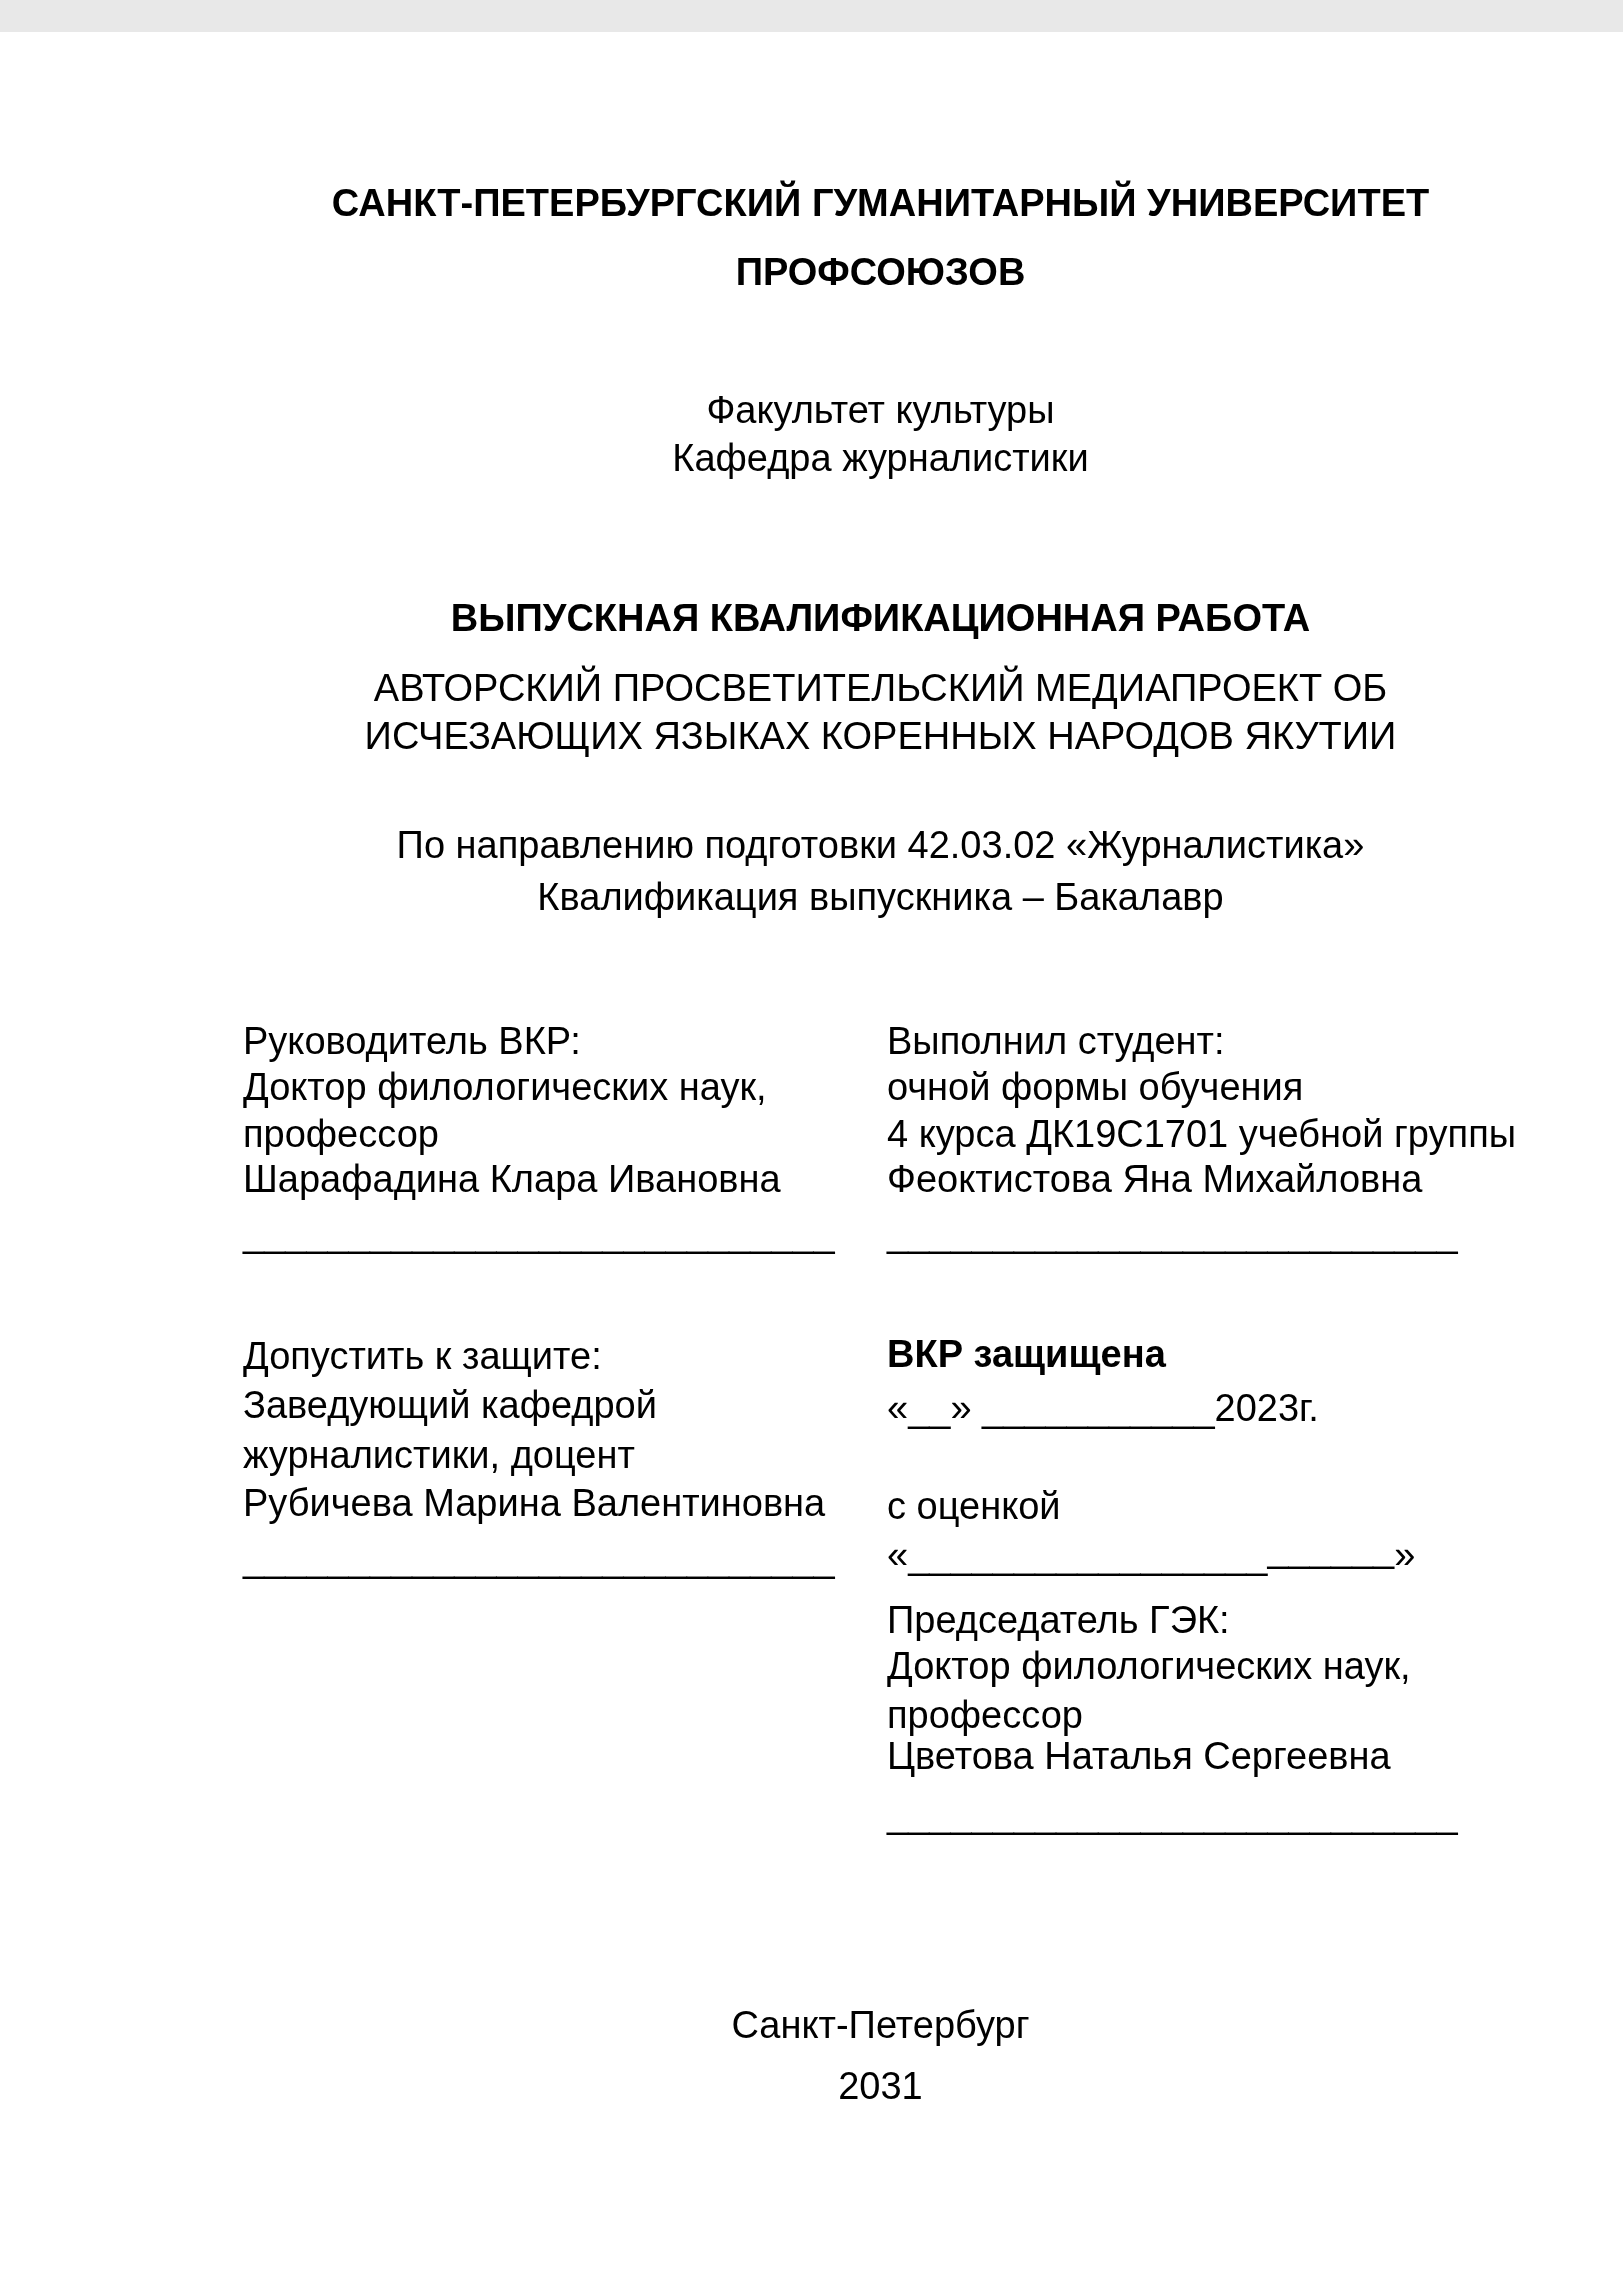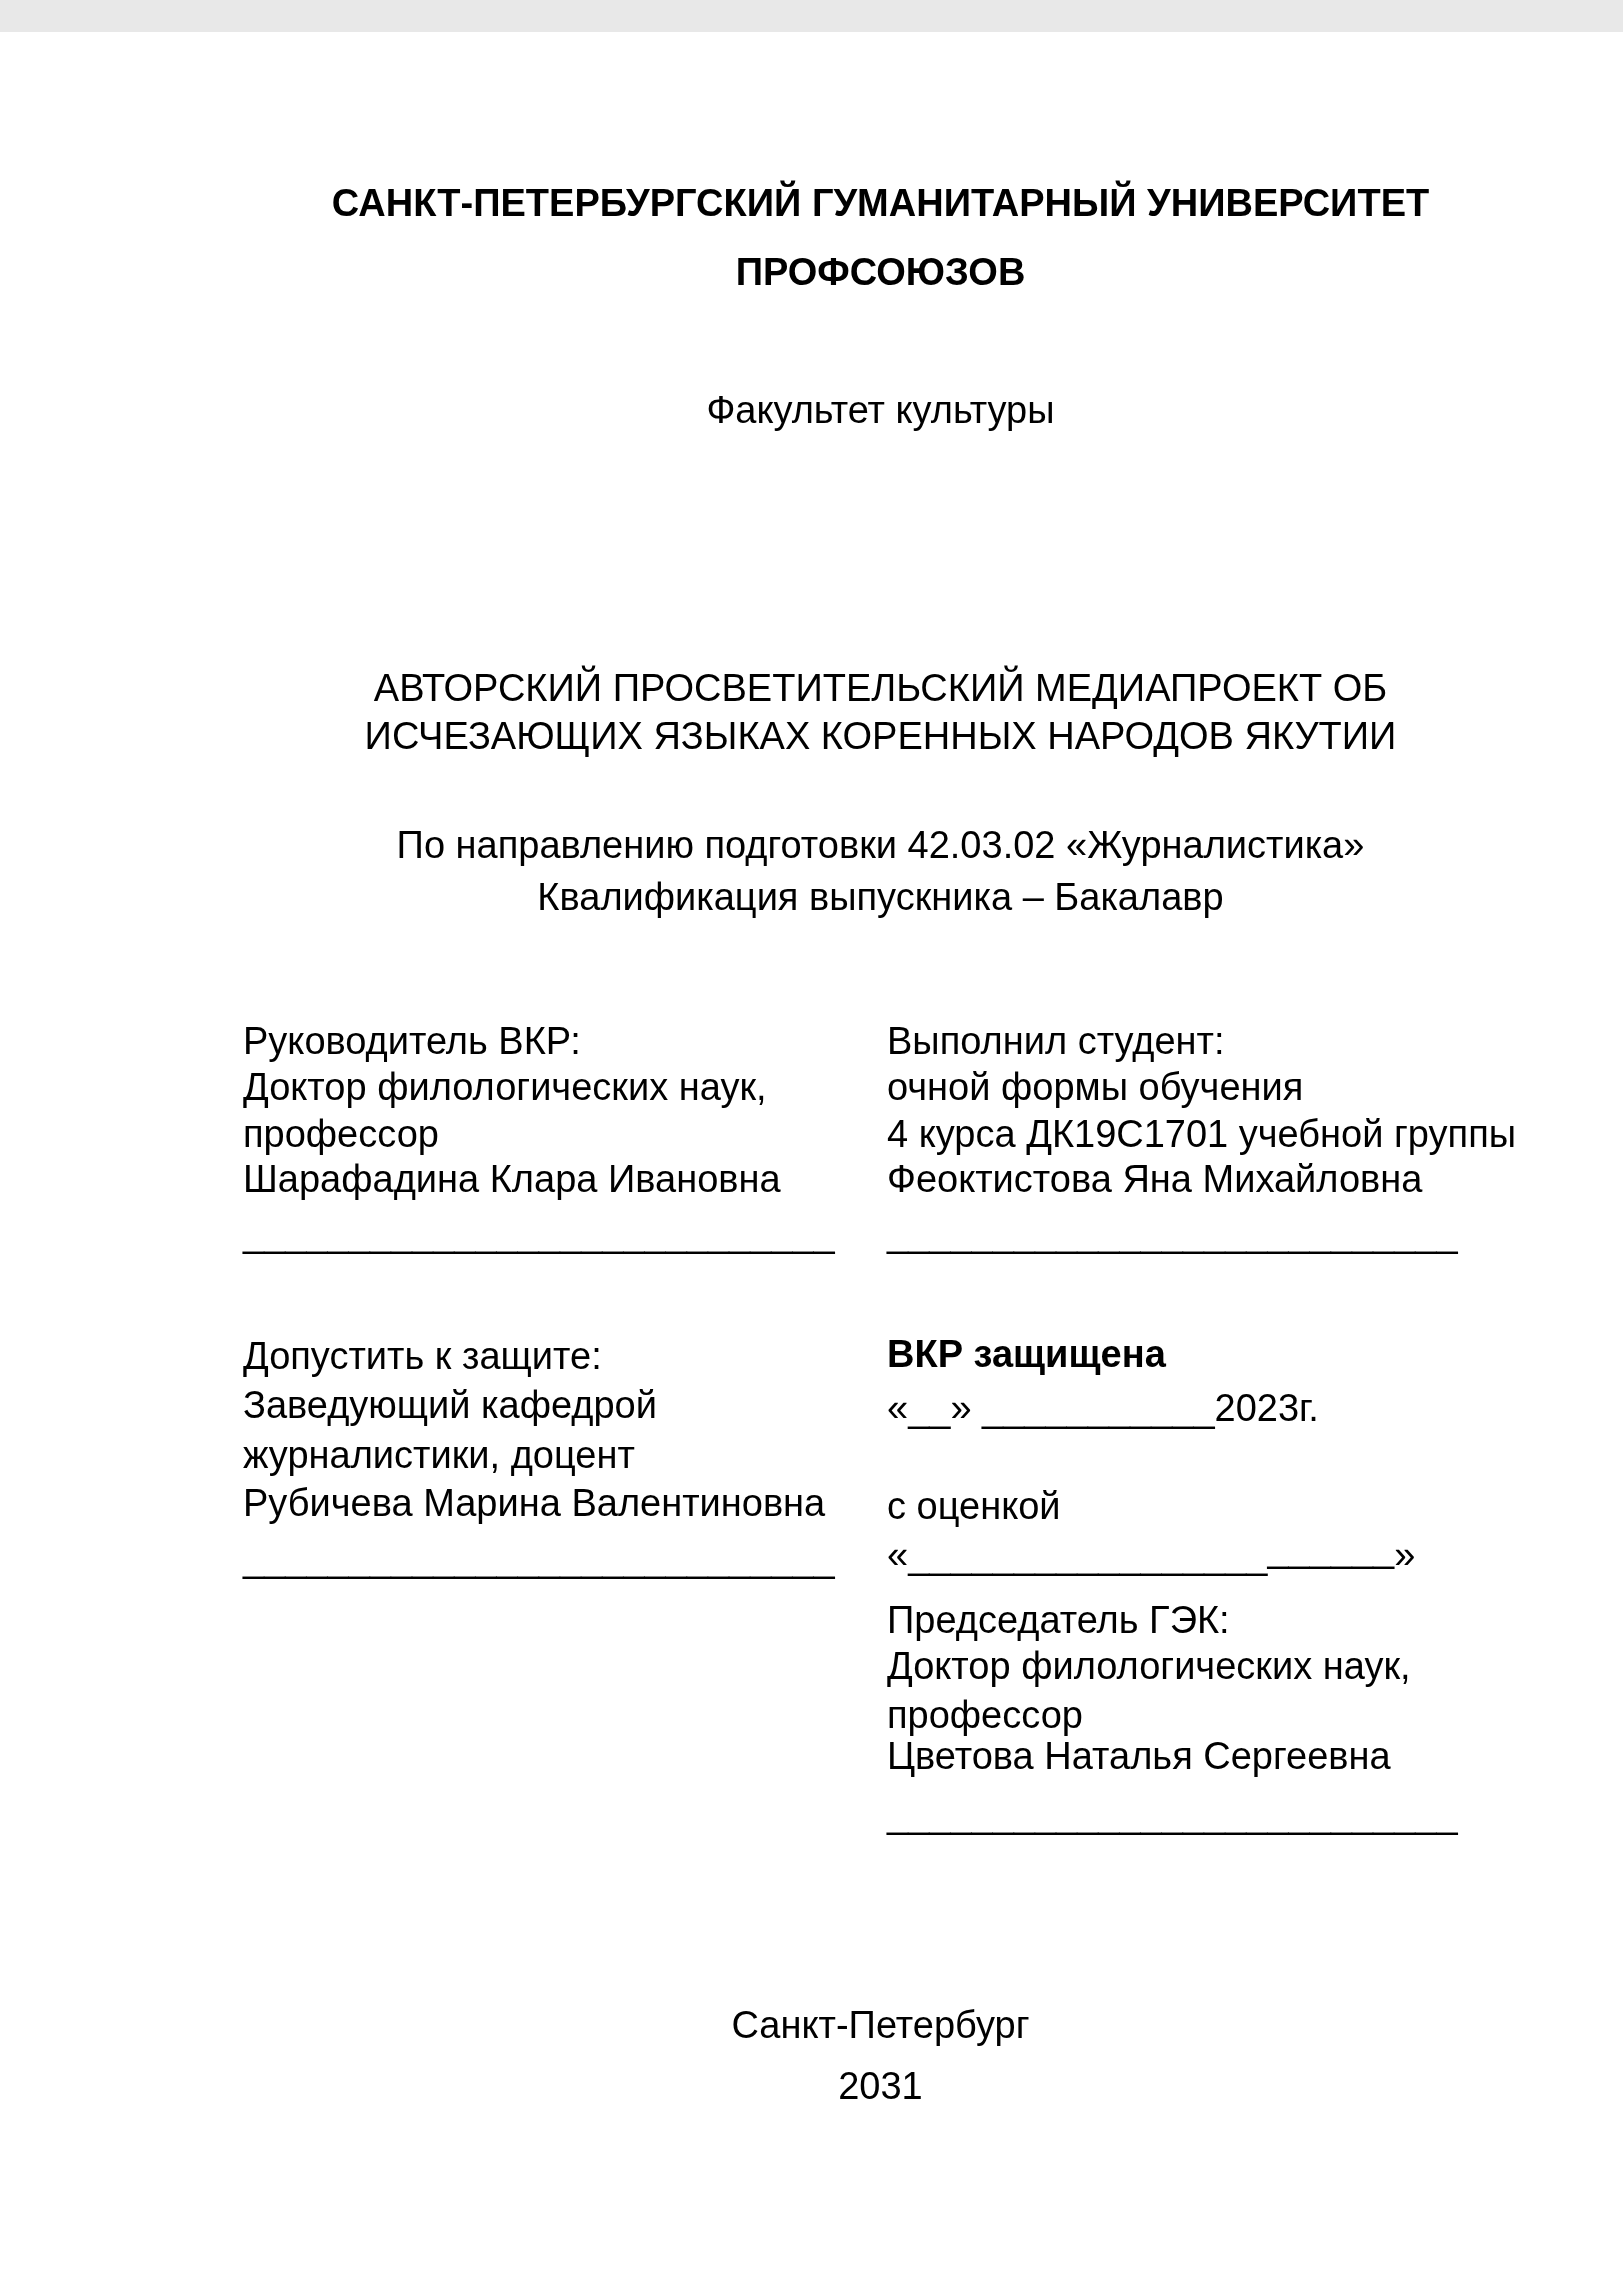--- a/index.html
+++ b/index.html
@@ -27,21 +27,23 @@
 </style>
 </head>
 <body>
 
 <div class="page">
 
   <div class="ln c b" style="top:152px">САНКТ-ПЕТЕРБУРГСКИЙ ГУМАНИТАРНЫЙ УНИВЕРСИТЕТ</div>
   <div class="ln c" style="top:359px">Факультет культуры</div>
 
   <div class="ln c b" style="top:221px">ПРОФСОЮЗОВ</div>
+  <div class="ln c" style="top:407px">Кафедра журналистики</div>
 
+  <div class="ln c b" style="top:567px">ВЫПУСКНАЯ КВАЛИФИКАЦИОННАЯ РАБОТА</div>
   <div class="ln c" style="top:637px">АВТОРСКИЙ ПРОСВЕТИТЕЛЬСКИЙ МЕДИАПРОЕКТ ОБ</div>
   <div class="ln c" style="top:685px">ИСЧЕЗАЮЩИХ ЯЗЫКАХ КОРЕННЫХ НАРОДОВ ЯКУТИИ</div>
 
   <div class="ln c" style="top:794px">По направлению подготовки 42.03.02 «Журналистика»</div>
   <div class="ln c" style="top:846px">Квалификация выпускника – Бакалавр</div>
 
   <div class="ln l" style="top:990px">Руководитель ВКР:</div>
   <div class="ln l" style="top:1036px">Доктор филологических наук,</div>
   <div class="ln l" style="top:1083px">профессор</div>
   <div class="ln l" style="top:1128px">Шарафадина Клара Ивановна</div>

